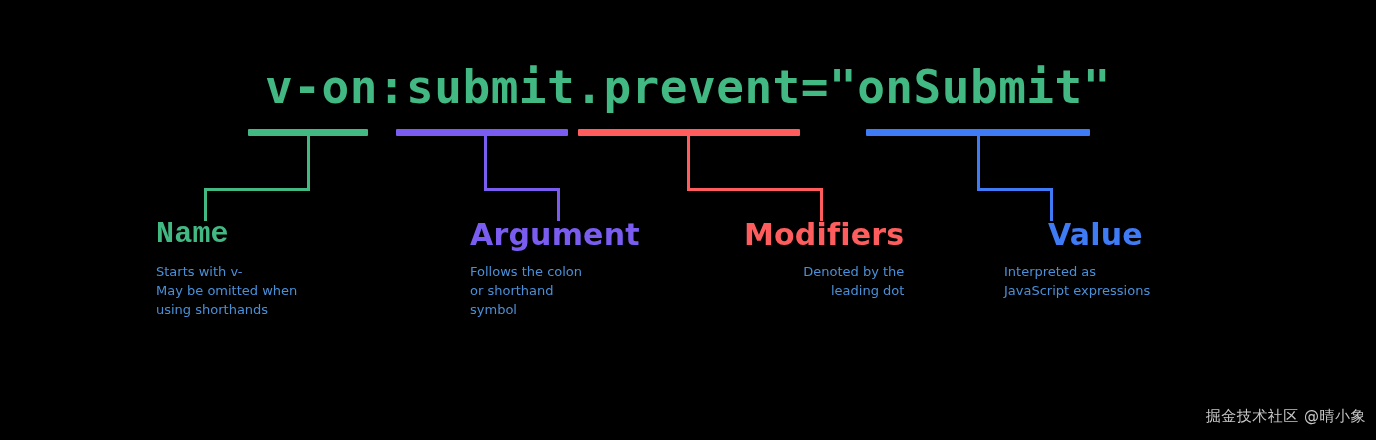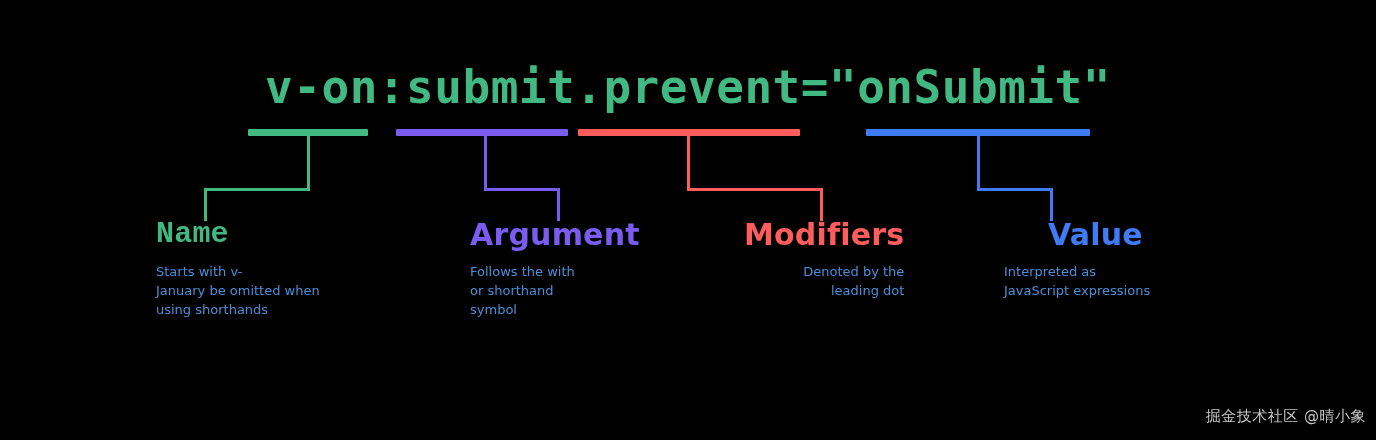--- a/index.html
+++ b/index.html
@@ -113,29 +113,29 @@
 <div class="conn-stub" style="left: 820px; top: 188px; height: 33px; background: rgb(255, 93, 93);"></div>
 
 <div class="conn-v" style="left: 977px; top: 135px; height: 53px; background: rgb(63, 123, 245);"></div>
 <div class="conn-h" style="left: 977px; top: 188px; width: 76px; background: rgb(63, 123, 245);"></div>
 <div class="conn-stub" style="left: 1050px; top: 188px; height: 33px; background: rgb(63, 123, 245);"></div>
 
 <div class="col" style="left: 156px;">
   <div class="col-title" style="color: rgb(66, 184, 131); font-family: Liberation Mono, monospace;">Name</div>
   <div class="col-desc" style="color: rgb(74, 144, 217);">
       <div>Starts with v-</div>
-      <div>January be omitted when</div>
+      <div>May be omitted when</div>
       <div>using shorthands</div>
     </div>
 </div>
 
 <div class="col" style="left: 470px;">
   <div class="col-title" style="color: rgb(123, 92, 240);">Argument</div>
   <div class="col-desc" style="color: rgb(74, 144, 217);">
-      <div>Follows the with</div>
+      <div>Follows the colon</div>
       <div>or shorthand</div>
       <div>symbol</div>
     </div>
 </div>
 
 <div class="col" style="left: 744px;">
   <div class="col-title" style="color: rgb(255, 93, 93);">Modifiers</div>
   <div class="col-desc" style="color: rgb(74, 144, 217); text-align: right;">
       <div>Denoted by the</div>
       <div>leading dot</div>

